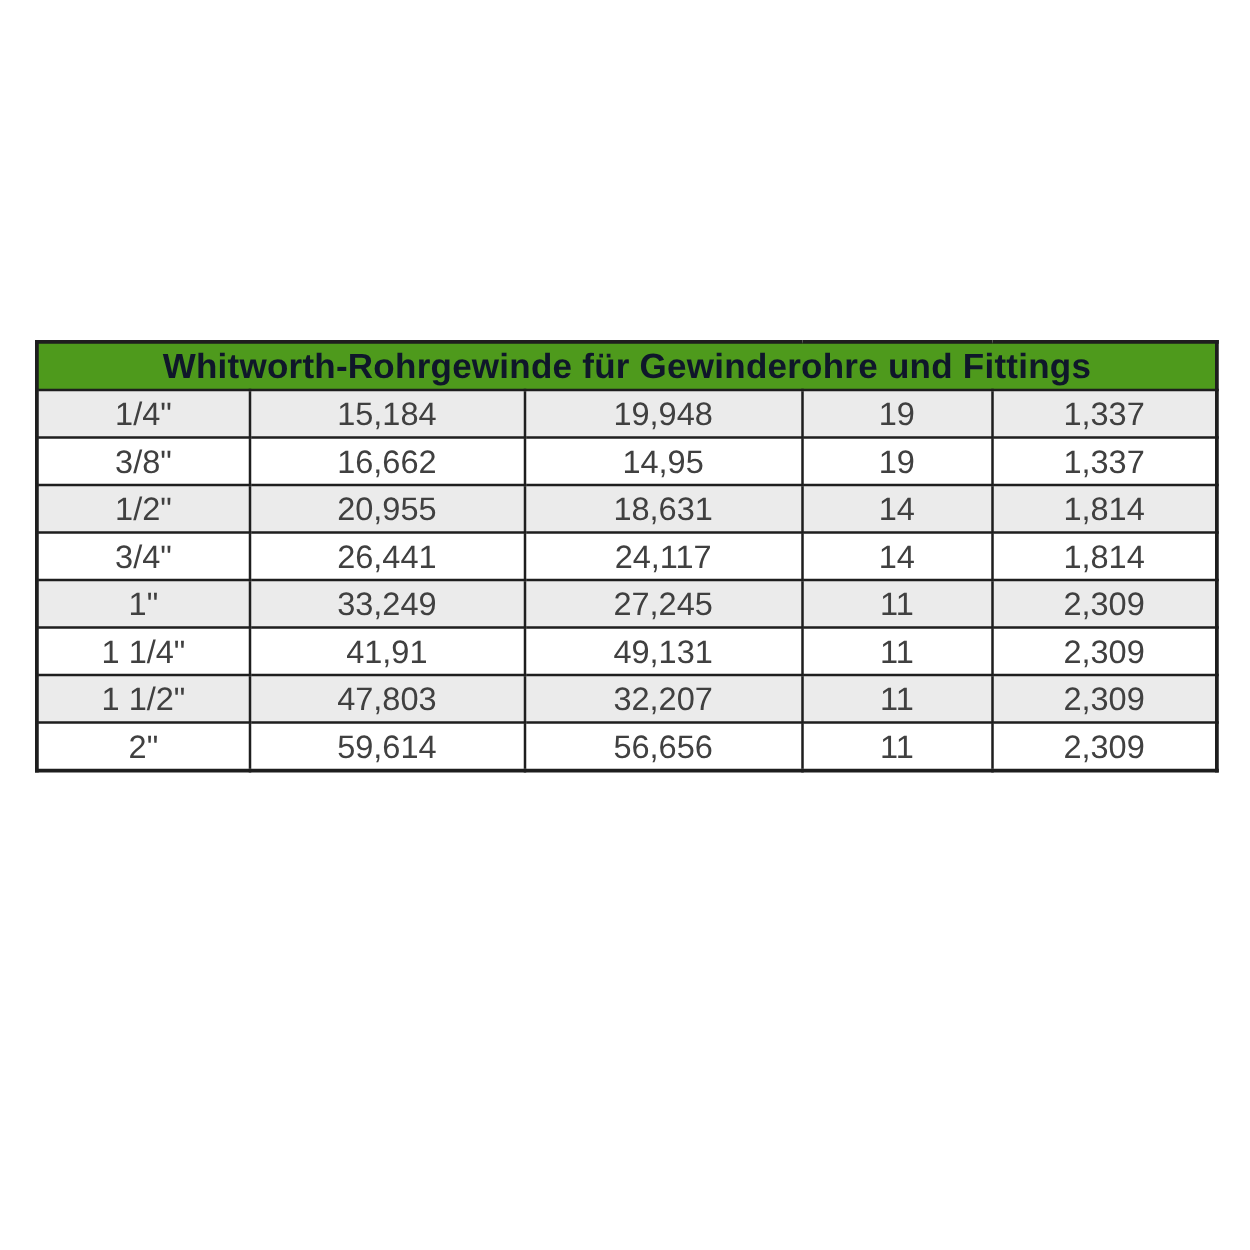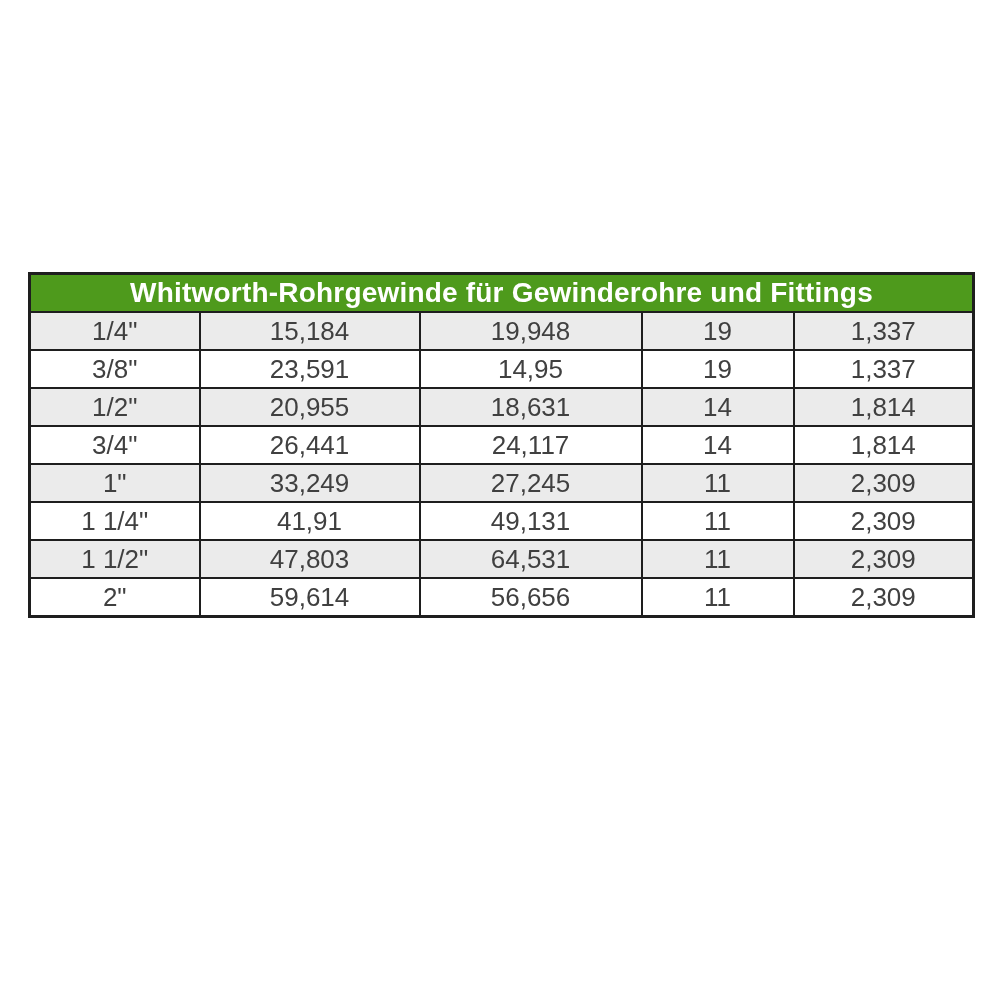--- a/index.html
+++ b/index.html
@@ -28,21 +28,21 @@
     border: 3px solid #1e1e1e;
   }
   table.thread-table col.c1 { width: 170px; }
   table.thread-table col.c2 { width: 220px; }
   table.thread-table col.c3 { width: 222px; }
   table.thread-table col.c4 { width: 152px; }
   table.thread-table col.c5 { width: 180px; }
 
   .title-cell {
     background: #4e9a1c;
-    color: #ffffff;
+    color: #0f172a;
     font-size: 28px;
     font-weight: bold;
     text-align: center;
     height: 36px;
     padding: 0;
     border: 2px solid #1e1e1e;
     letter-spacing: 0.2px;
   }
   th.head-cell {
     background: #e6e46a;
@@ -90,21 +90,21 @@
       <tbody>
         <tr class="row-even">
           <td class="data-cell">1/4"</td>
           <td class="data-cell">15,184</td>
           <td class="data-cell">19,948</td>
           <td class="data-cell">19</td>
           <td class="data-cell">1,337</td>
         </tr>
         <tr class="row-odd">
           <td class="data-cell">3/8"</td>
-          <td class="data-cell">23,591</td>
+          <td class="data-cell">16,662</td>
           <td class="data-cell">14,95</td>
           <td class="data-cell">19</td>
           <td class="data-cell">1,337</td>
         </tr>
         <tr class="row-even">
           <td class="data-cell">1/2"</td>
           <td class="data-cell">20,955</td>
           <td class="data-cell">18,631</td>
           <td class="data-cell">14</td>
           <td class="data-cell">1,814</td>
@@ -126,21 +126,21 @@
         <tr class="row-odd">
           <td class="data-cell">1 1/4"</td>
           <td class="data-cell">41,91</td>
           <td class="data-cell">49,131</td>
           <td class="data-cell">11</td>
           <td class="data-cell">2,309</td>
         </tr>
         <tr class="row-even">
           <td class="data-cell">1 1/2"</td>
           <td class="data-cell">47,803</td>
-          <td class="data-cell">64,531</td>
+          <td class="data-cell">32,207</td>
           <td class="data-cell">11</td>
           <td class="data-cell">2,309</td>
         </tr>
         <tr class="row-odd">
           <td class="data-cell">2"</td>
           <td class="data-cell">59,614</td>
           <td class="data-cell">56,656</td>
           <td class="data-cell">11</td>
           <td class="data-cell">2,309</td>
         </tr>

